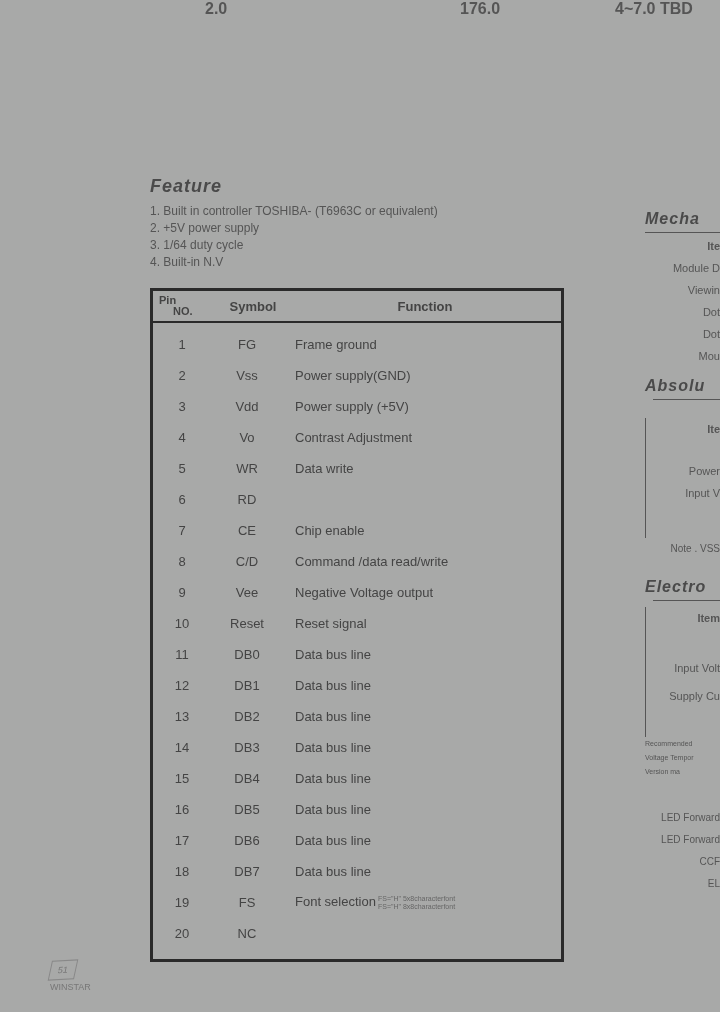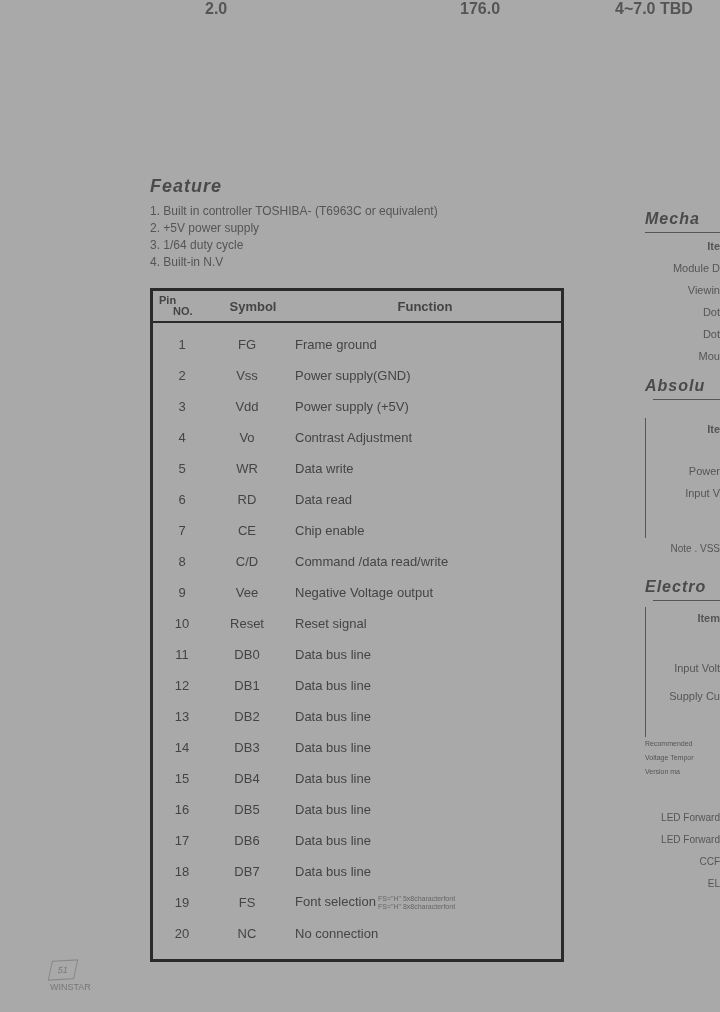--- a/index.html
+++ b/index.html
@@ -126,21 +126,20 @@
         <div class="col-func">Contrast Adjustment</div>
       </div>
       <div class="pin-row">
         <div class="col-no">5</div>
         <div class="col-sym">WR</div>
         <div class="col-func">Data write</div>
       </div>
       <div class="pin-row">
         <div class="col-no">6</div>
         <div class="col-sym">RD</div>
-        <div class="col-func">Data read</div>
       </div>
       <div class="pin-row">
         <div class="col-no">7</div>
         <div class="col-sym">CE</div>
         <div class="col-func">Chip enable</div>
       </div>
       <div class="pin-row">
         <div class="col-no">8</div>
         <div class="col-sym">C/D</div>
         <div class="col-func">Command /data  read/write</div>
@@ -196,21 +195,20 @@
         <div class="col-func">Data bus line</div>
       </div>
       <div class="pin-row">
         <div class="col-no">19</div>
         <div class="col-sym">FS</div>
         <div class="col-func">Font selection<span class="fs-note"><div>FS="H" 5x8characterfont</div><div>FS="H" 8x8characterfont</div></span></div>
       </div>
       <div class="pin-row">
         <div class="col-no">20</div>
         <div class="col-sym">NC</div>
-        <div class="col-func">No connection</div>
       </div>
     </div>
 </div>
 
 <div class="right-clip">
   <div class="sect-title">Mecha</div>
   <div class="r-box-top"></div>
   <span class="r-item bold" style="padding-left:42px">Ite</span>
   <span class="r-item">Module D</span>
   <span class="r-item" style="padding-left:14px">Viewin</span>

